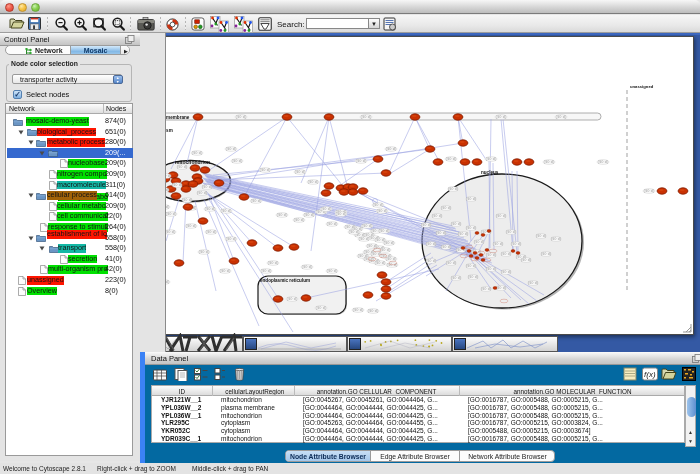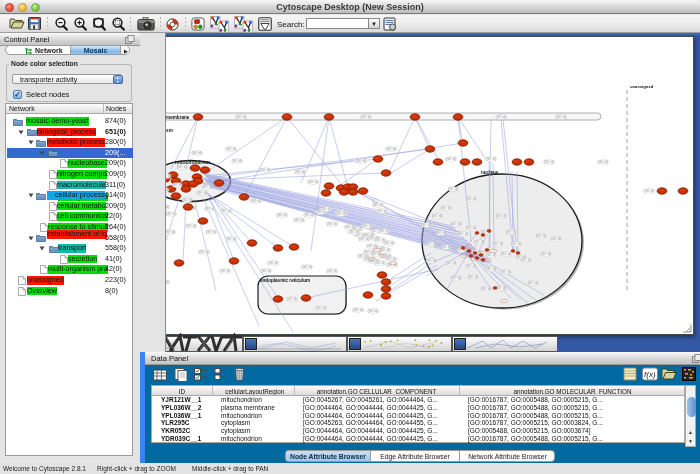--- a/index.html
+++ b/index.html
@@ -3,21 +3,20 @@
 *{margin:0;padding:0;box-sizing:border-box;}
 html,body{width:700px;height:474px;overflow:hidden;font-family:"Liberation Sans",sans-serif;}
 body{position:relative;background:#e6e6e6;}
 .abs{position:absolute;}
 </style></head><body>
 
 <div class="abs" style="left:0;top:0;width:700px;height:14px;background:linear-gradient(#f7f7f7,#d9d9d9 50%,#bcbcbc);border-bottom:1px solid #7b7b7b;border-radius:5px 5px 0 0;">
  <div class="abs" style="left:5px;top:2.5px;width:9px;height:9px;border-radius:50%;background:radial-gradient(circle at 35% 30%,#ff9a8a,#ee6050 45%,#d93a28);border:0.5px solid #b5382a;"></div>
  <div class="abs" style="left:18px;top:2.5px;width:9px;height:9px;border-radius:50%;background:radial-gradient(circle at 35% 30%,#ffe9a8,#f7c64b 45%,#dfa321);border:0.5px solid #c09230;"></div>
  <div class="abs" style="left:31px;top:2.5px;width:9px;height:9px;border-radius:50%;background:radial-gradient(circle at 35% 30%,#cdf3b6,#8bd153 45%,#64ad24);border:0.5px solid #6da83e;"></div>
- <div class="abs" style="left:0;top:2px;width:700px;text-align:center;font-size:9px;font-weight:bold;color:#393939;">Cytoscape Desktop (New Session)</div>
 </div>
 
 <div class="abs" style="left:0;top:15px;width:700px;height:18px;background:linear-gradient(#f6f6f6,#e9e9e9 60%,#dadada);border-bottom:1px solid #9d9d9d;">
 <svg class="abs" style="left:9px;top:2px" width="16" height="13" viewBox="0 0 16 13">
       <path d="M1 11 L1 3 Q1 2 2 2 L5 2 L6.5 3.5 L13 3.5 L13 5" fill="#d8d8b0" stroke="#44441c" stroke-width="1"></path>
       <path d="M2 11 L4.5 5 L15 5 L12.5 11 Z" fill="#d4d49c" stroke="#44441c" stroke-width="1"></path>
     </svg>
     <svg class="abs" style="left:28px;top:2px" width="13" height="13" viewBox="0 0 14 14">
       <rect x="0.5" y="0.5" width="13" height="13" rx="1" fill="#4477b3" stroke="#222"></rect>
       <rect x="3" y="1" width="8" height="4.5" fill="#fff"></rect>
@@ -663,21 +662,21 @@
       <div class="abs" style="left:20px;top:13.0px;font-size:7.2px;line-height:8.6px;color:#141414;background:#00e000;white-space:nowrap;overflow:hidden;max-width:82px;">mosaic-demo-yeast</div>
       <div class="abs" style="left:99px;top:13.0px;font-size:7.2px;line-height:8.6px;color:#111;">874(0)</div>
       <svg class="abs" style="left:12px;top:25.6px" width="6" height="5" viewBox="0 0 6 5">
         <path d="M0.5 0.5 L5.5 0.5 L3 4.5 Z" fill="#4a4a4a"></path>
       </svg>
       <svg class="abs" style="left:21px;top:24.1px" width="10" height="8" viewBox="0 0 10 8">
         <path d="M0.5 7.5 L0.5 1.5 L3.5 1.5 L4.5 2.5 L9.5 2.5 L9.5 7.5 Z" fill="#6a95c4" stroke="#3a5a80" stroke-width="0.7"></path>
         <path d="M0.5 3.8 L9.5 3.8" stroke="#88aed6" stroke-width="0.8"></path>
       </svg>
       <div class="abs" style="left:31px;top:23.6px;font-size:7.2px;line-height:8.6px;color:#141414;background:#ff1500;white-space:nowrap;overflow:hidden;max-width:71px;">biological_process</div>
-      <div class="abs" style="left:99px;top:23.6px;font-size:7.2px;line-height:8.6px;color:#111;font-weight:bold;">651(0)</div>
+      <div class="abs" style="left:99px;top:23.6px;font-size:7.2px;line-height:8.6px;color:#111;">651(0)</div>
       <svg class="abs" style="left:22px;top:36.2px" width="6" height="5" viewBox="0 0 6 5">
         <path d="M0.5 0.5 L5.5 0.5 L3 4.5 Z" fill="#4a4a4a"></path>
       </svg>
       <svg class="abs" style="left:30px;top:34.7px" width="10" height="8" viewBox="0 0 10 8">
         <path d="M0.5 7.5 L0.5 1.5 L3.5 1.5 L4.5 2.5 L9.5 2.5 L9.5 7.5 Z" fill="#6a95c4" stroke="#3a5a80" stroke-width="0.7"></path>
         <path d="M0.5 3.8 L9.5 3.8" stroke="#88aed6" stroke-width="0.8"></path>
       </svg>
       <div class="abs" style="left:41px;top:34.2px;font-size:7.2px;line-height:8.6px;color:#141414;background:#ff1500;white-space:nowrap;overflow:hidden;max-width:61px;">metabolic process</div>
       <div class="abs" style="left:99px;top:34.2px;font-size:7.2px;line-height:8.6px;color:#111;">280(0)</div>
       <div class="abs" style="left:1px;top:43.8px;width:126px;height:10.6px;background:#3569cf;"></div>
@@ -708,21 +707,21 @@
       </svg>
       <div class="abs" style="left:51px;top:76.6px;font-size:7.2px;line-height:8.6px;color:#141414;background:#14b8a6;white-space:nowrap;overflow:hidden;max-width:51px;">macromolecule</div>
       <div class="abs" style="left:99px;top:76.6px;font-size:7.2px;line-height:8.6px;color:#111;">311(0)</div>
       <svg class="abs" style="left:22px;top:89.2px" width="6" height="5" viewBox="0 0 6 5">
         <path d="M0.5 0.5 L5.5 0.5 L3 4.5 Z" fill="#4a4a4a"></path>
       </svg>
       <svg class="abs" style="left:30px;top:87.7px" width="10" height="8" viewBox="0 0 10 8">
         <path d="M0.5 7.5 L0.5 1.5 L3.5 1.5 L4.5 2.5 L9.5 2.5 L9.5 7.5 Z" fill="#6a95c4" stroke="#3a5a80" stroke-width="0.7"></path>
         <path d="M0.5 3.8 L9.5 3.8" stroke="#88aed6" stroke-width="0.8"></path>
       </svg>
-      <div class="abs" style="left:41px;top:87.2px;font-size:7.2px;line-height:8.6px;color:#141414;background:#0ea5e9;white-space:nowrap;overflow:hidden;max-width:61px;padding-left:8px;">cellular process</div>
+      <div class="abs" style="left:41px;top:87.2px;font-size:7.2px;line-height:8.6px;color:#141414;background:#a16207;white-space:nowrap;overflow:hidden;max-width:61px;">cellular process</div>
       <div class="abs" style="left:99px;top:87.2px;font-size:7.2px;line-height:8.6px;color:#111;">614(0)</div>
       <svg class="abs" style="left:43px;top:97.8px" width="8" height="9" viewBox="0 0 8 9">
         <path d="M0.5 0.5 L5 0.5 L7.5 3 L7.5 8.5 L0.5 8.5 Z" fill="#fdfdfd" stroke="#888" stroke-width="0.7"></path>
         <path d="M5 0.5 L5 3 L7.5 3" fill="none" stroke="#888" stroke-width="0.7"></path>
       </svg>
       <div class="abs" style="left:51px;top:97.8px;font-size:7.2px;line-height:8.6px;color:#141414;background:#00e000;white-space:nowrap;overflow:hidden;max-width:51px;">cellular metabo</div>
       <div class="abs" style="left:99px;top:97.8px;font-size:7.2px;line-height:8.6px;color:#111;">209(0)</div>
       <svg class="abs" style="left:43px;top:108.4px" width="8" height="9" viewBox="0 0 8 9">
         <path d="M0.5 0.5 L5 0.5 L7.5 3 L7.5 8.5 L0.5 8.5 Z" fill="#fdfdfd" stroke="#888" stroke-width="0.7"></path>
         <path d="M5 0.5 L5 3 L7.5 3" fill="none" stroke="#888" stroke-width="0.7"></path>

